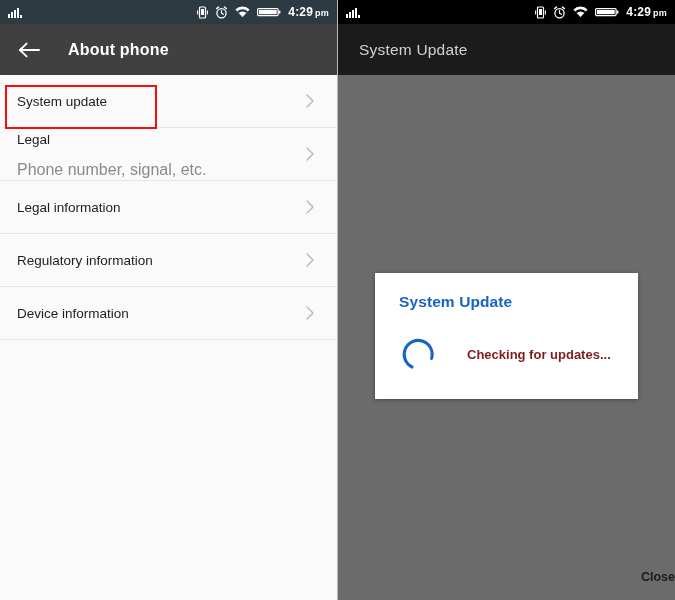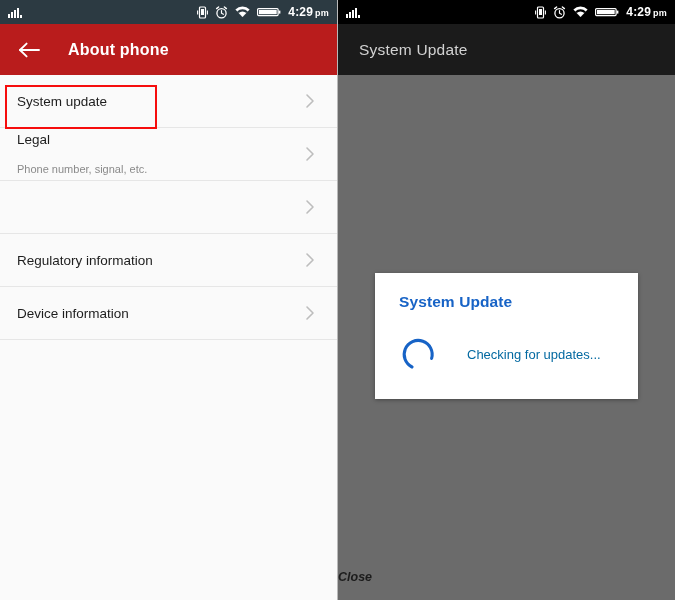--- a/index.html
+++ b/index.html
@@ -60,21 +60,21 @@
   .sb-time .ampm {
     font-size: 9px;
     font-weight: bold;
     margin-left: 2px;
   }
   .icon-svg { display: block; }
 
   .appbar-left {
     height: 51px;
     flex: 0 0 51px;
-    background: #b91c1c;
+    background: #404040;
     display: flex;
     align-items: center;
     padding: 0 16px;
     box-sizing: border-box;
   }
   .back-btn {
     width: 26px;
     height: 26px;
     display: flex;
     align-items: center;
@@ -105,21 +105,21 @@
     border-bottom: 1px solid #e6e6e6;
     cursor: pointer;
   }
   .list-item.tall { min-height: 53px; }
   .li-title {
     font-size: 13.5px;
     color: #1d1d1d;
     line-height: 17px;
   }
   .li-sub {
-    font-size: 11px;
+    font-size: 16px;
     color: #8a8a8a;
     line-height: 15px;
     margin-top: 14px;
   }
   .chev {
     position: absolute;
     right: 22px;
     top: 50%;
     transform: translateY(-50%);
     width: 10px;
@@ -189,34 +189,34 @@
     margin-top: 26px;
   }
   .spinner {
     width: 34px;
     height: 34px;
     flex: 0 0 34px;
     margin-left: 2px;
   }
   .dialog-msg {
     font-size: 13px;
-    color: #0369a1;
+    color: #7f1d1d;
     margin-left: 32px;
+    font-weight: bold;
   }
   .close-btn {
     position: absolute;
     left: 0;
     right: 0;
     bottom: 16px;
-    text-align: left;
+    text-align: right;
     font-size: 12.5px;
     font-weight: bold;
     color: #1c1c1c;
     cursor: pointer;
-    font-style: italic;
   }
 </style>
 </head>
 <body>
 
 <div class="screens">
 
   <div class="panel-left">
 
     <div class="statusbar dark-slate">
@@ -293,20 +293,21 @@
         <div class="li-title">Legal</div>
         <div class="li-sub">Phone number, signal, etc.</div>
         <span class="chev">
           <svg class="icon-svg" width="10" height="16" viewBox="0 0 10 16">
             <path d="M2 2 L8 8 L2 14" stroke="#bdbdbd" stroke-width="1.6" fill="none" stroke-linecap="round" stroke-linejoin="round"></path>
           </svg>
         </span>
       </div>
 
       <div class="list-item">
+        <div class="li-title">Legal information</div>
         <span class="chev">
           <svg class="icon-svg" width="10" height="16" viewBox="0 0 10 16">
             <path d="M2 2 L8 8 L2 14" stroke="#bdbdbd" stroke-width="1.6" fill="none" stroke-linecap="round" stroke-linejoin="round"></path>
           </svg>
         </span>
       </div>
 
       <div class="list-item">
         <div class="li-title">Regulatory information</div>
         <span class="chev">

